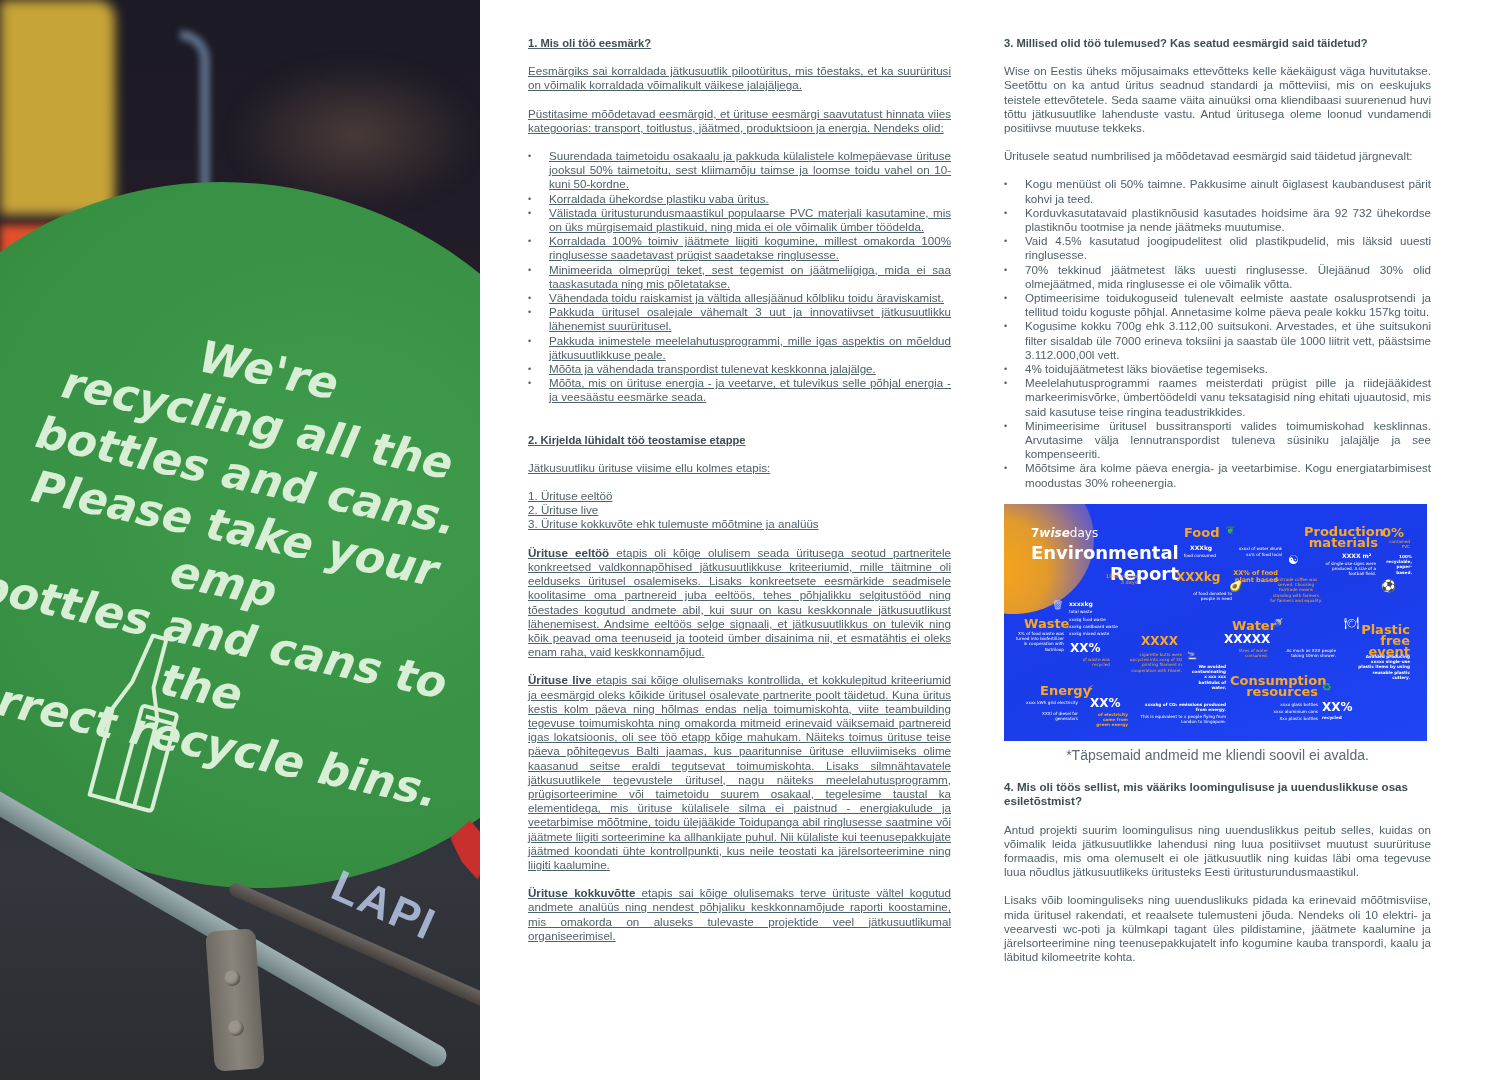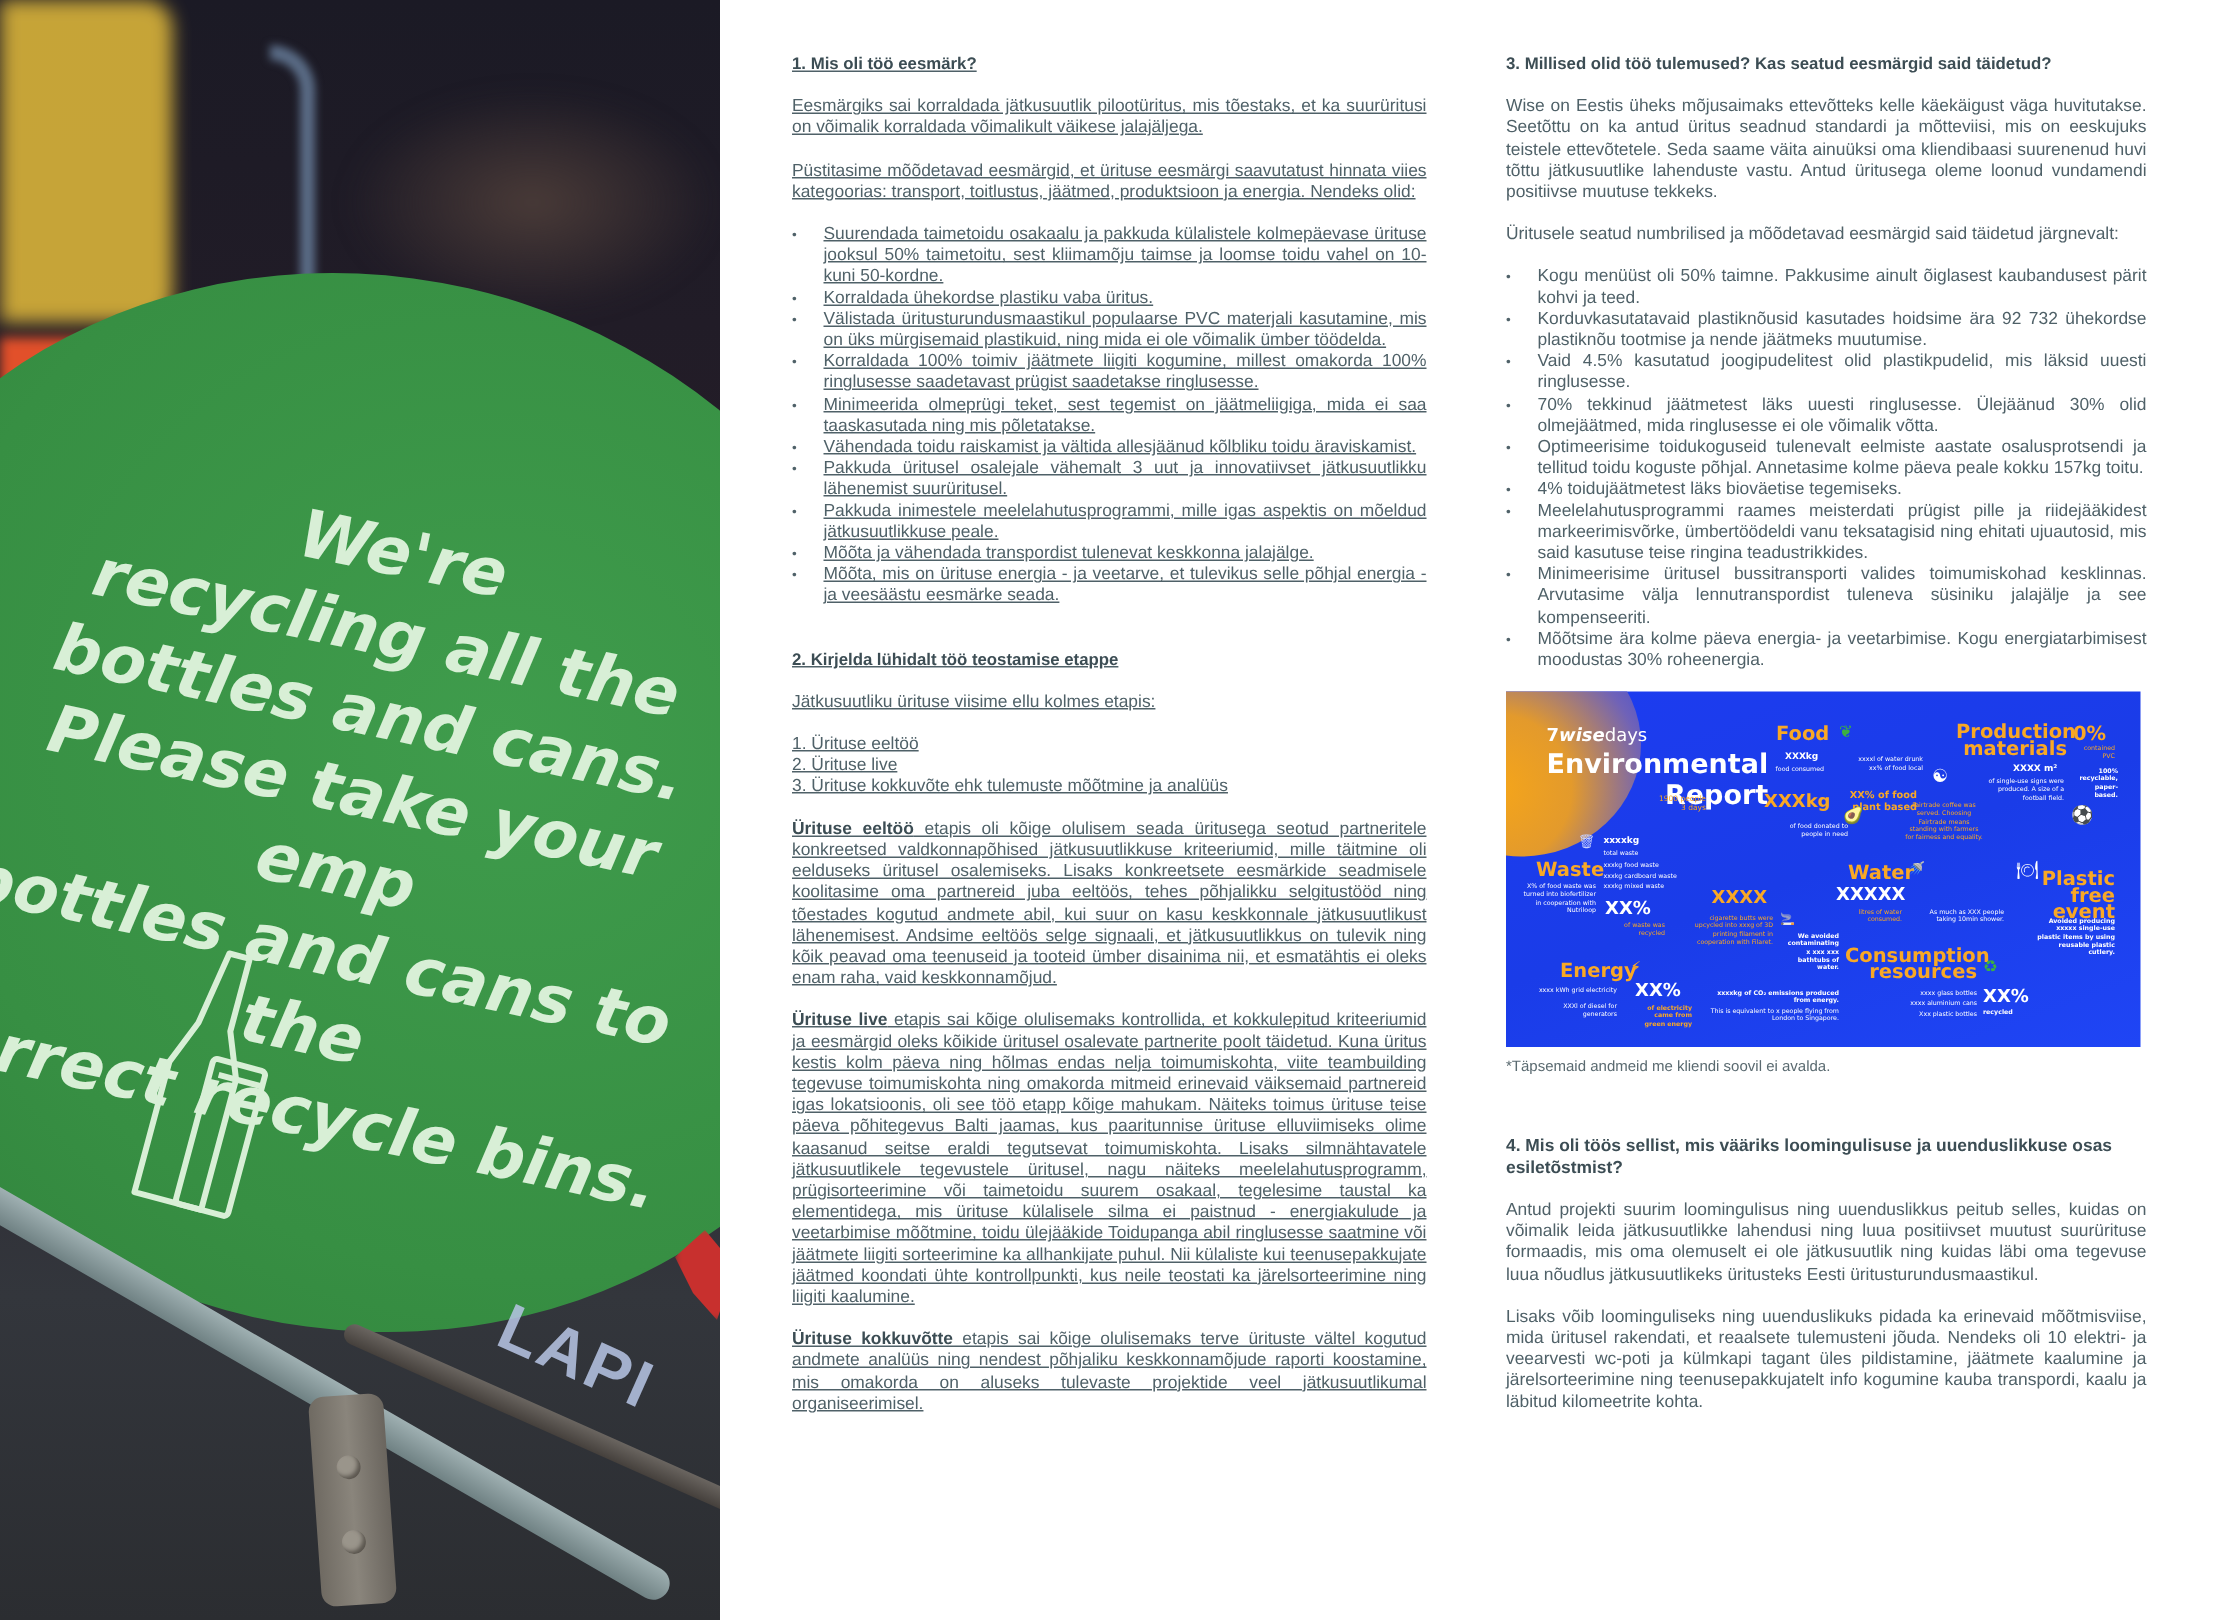--- a/index.html
+++ b/index.html
@@ -62,21 +62,21 @@
   .info .title { left: 27px; top: 38px; font-size: 18px; font-weight: bold; line-height: 21px; }
   .info .people { left: 102px; top: 69px; font-size: 5px; line-height: 6px; }
   .info .sm { font-size: 4.2px; line-height: 5.2px; }
   .info .md { font-size: 6px; font-weight: bold; line-height: 7px; }
   .info .lg { font-size: 13px; font-weight: bold; }
   .info .xl { font-size: 12px; font-weight: bold; }
   .info .right { text-align: right; }
   .info .center { text-align: center; }
   .info .icon { position: absolute; font-size: 11px; line-height: 1; }
 
-  .footnote { font-size: 10px; color: #5a6a70; margin-bottom: 38px; }
+  .footnote { font-size: 14px; color: #5a6a70; margin-bottom: 18px; text-align: center; }
 </style>
 </head>
 <body>
 
 <div class="photo">
   <div class="blur-bg"></div>
   <div class="blur-yellow"></div>
   <div class="blur-orange"></div>
   <div class="blur-pole"></div>
   <div class="sign"></div>
@@ -138,20 +138,21 @@
 <div class="col col-right">
   <div class="h">3. Millised olid töö tulemused? Kas seatud eesmärgid said täidetud?</div>
   <div class="p">Wise on Eestis üheks mõjusaimaks ettevõtteks kelle käekäigust väga huvitutakse. Seetõttu on ka antud üritus seadnud standardi ja mõtteviisi, mis on eeskujuks teistele ettevõtetele. Seda saame väita ainuüksi oma kliendibaasi suurenenud huvi tõttu jätkusuutlike lahenduste vastu. Antud üritusega oleme loonud vundamendi positiivse muutuse tekkeks.</div>
   <div class="p">Üritusele seatud numbrilised ja mõõdetavad eesmärgid said täidetud järgnevalt:</div>
   <ul class="bullets">
     <li>Kogu menüüst oli 50% taimne. Pakkusime ainult õiglasest kaubandusest pärit kohvi ja teed.</li>
     <li>Korduvkasutatavaid plastiknõusid kasutades hoidsime ära 92 732 ühekordse plastiknõu tootmise ja nende jäätmeks muutumise.</li>
     <li>Vaid 4.5% kasutatud joogipudelitest olid plastikpudelid, mis läksid uuesti ringlusesse.</li>
     <li>70% tekkinud jäätmetest läks uuesti ringlusesse. Ülejäänud 30% olid olmejäätmed, mida ringlusesse ei ole võimalik võtta.</li>
     <li>Optimeerisime toidukoguseid tulenevalt eelmiste aastate osalusprotsendi ja tellitud toidu koguste põhjal. Annetasime kolme päeva peale kokku 157kg toitu.</li>
+    <li>Kogusime kokku 700g ehk 3.112,00 suitsukoni. Arvestades, et ühe suitsukoni filter sisaldab üle 7000 erineva toksiini ja saastab üle 1000 liitrit vett, päästsime 3.112.000,00l vett.</li>
     <li>4% toidujäätmetest läks bioväetise tegemiseks.</li>
     <li>Meelelahutusprogrammi raames meisterdati prügist pille ja riidejääkidest markeerimisvõrke, ümbertöödeldi vanu teksatagisid ning ehitati ujuautosid, mis said kasutuse teise ringina teadustrikkides.</li>
     <li>Minimeerisime üritusel bussitransporti valides toimumiskohad kesklinnas. Arvutasime välja lennutranspordist tuleneva süsiniku jalajälje ja see kompenseeriti.</li>
     <li>Mõõtsime ära kolme päeva energia- ja veetarbimise. Kogu energiatarbimisest moodustas 30% roheenergia.</li>
   </ul>
 
   <div class="info">
     <div class="sun"></div>
 
     <div class="abs logo">

